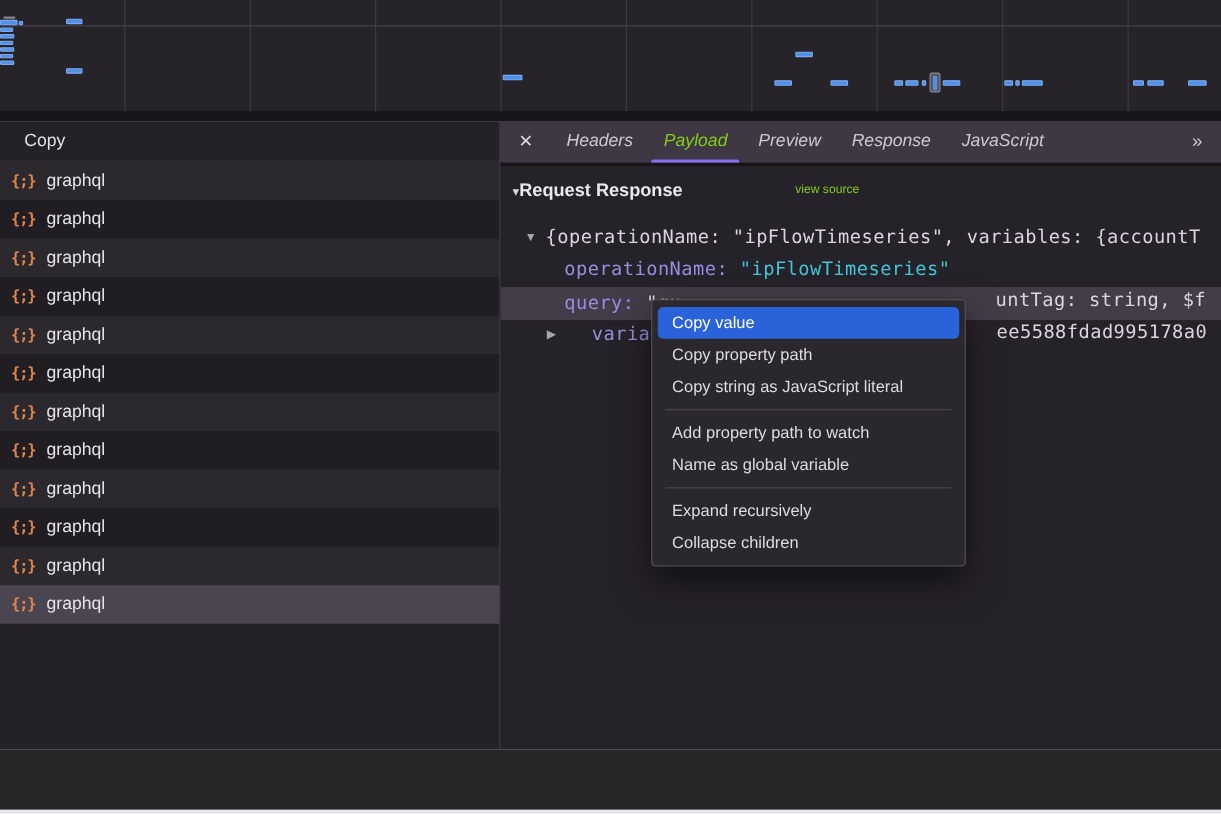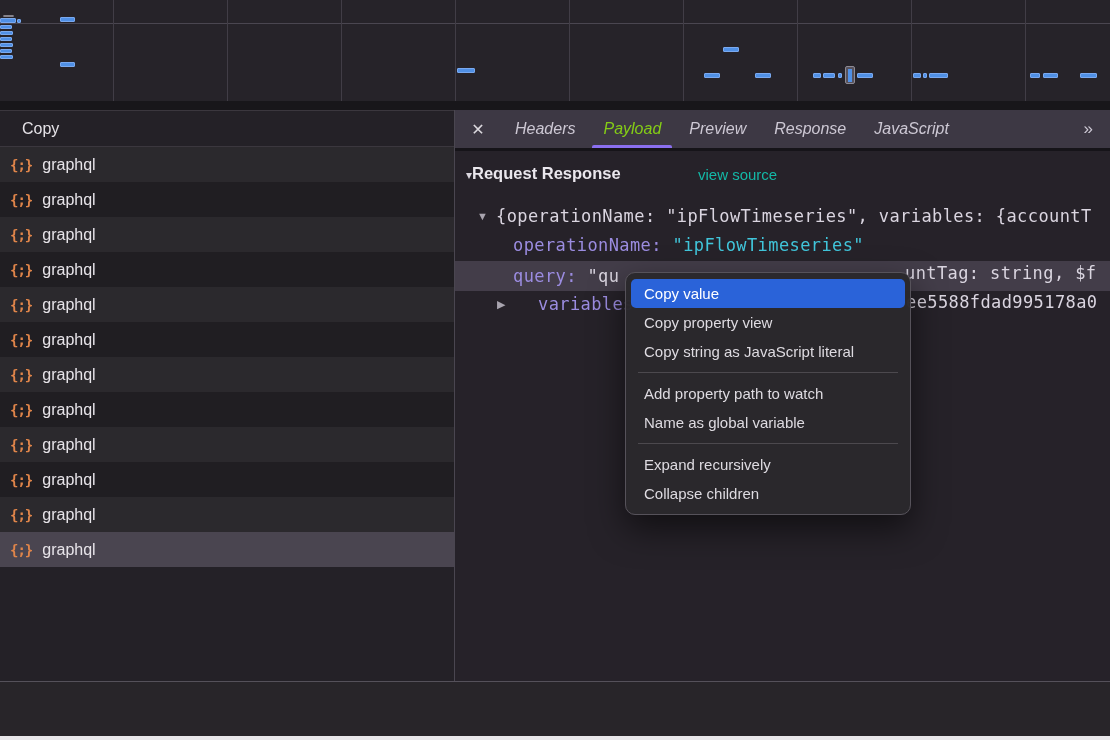--- a/index.html
+++ b/index.html
@@ -48,21 +48,21 @@
   .tab-overflow { margin-left:auto; padding:0 20px; display:flex; align-items:center;
                   color:#cdc8d4; font-size:17px; letter-spacing:-3px; }
   #tabbar-gap { position:absolute; left:455px; top:148px; width:655px; height:3px; background:#161419; }
 
   
   #payload { position:absolute; left:455px; top:151px; width:655px; height:530px;
              background:#262229; overflow:hidden; }
   .section-head { position:absolute; top:13px; left:11px; font-weight:bold; font-size:16.5px;
                   color:#eae7ed; white-space:nowrap; }
   .section-head .tri { font-size:12px; color:#d9d6dd; font-weight:normal; }
-  .view-source { position:absolute; top:15px; left:243px; font-size:15px; color:#14b8a6; white-space:nowrap; }
+  .view-source { position:absolute; top:15px; left:268px; font-size:11px; color:#84cc16; white-space:nowrap; }
 
   .mono { font-family:"DejaVu Sans Mono", monospace; font-size:17px; letter-spacing:0.4px; white-space:nowrap; }
   .k { color:#9b8ce0; }
   .s { color:#41c5da; }
   .w { color:#dad5e0; }
   .tri-s { color:#a8a4ae; font-size:11px; font-family:"Liberation Sans",sans-serif; }
 
   .tree-row { position:absolute; left:0; width:655px; height:27px; line-height:27px; }
   #row-preview   { top:52px; }
   #row-opname    { top:81px; }
@@ -77,22 +77,22 @@
   .frag { position:absolute; }
   #frag-query     { left:450px; top:112px; }
   #frag-variables { left:451px; top:141px; }
 
   
   #bottom-line  { position:absolute; left:0; top:681px; width:1110px; height:1px; background:#55515a; }
   #footer-area  { position:absolute; left:0; top:682px; width:1110px; height:54px; background:#282529; }
   #bottom-strip { position:absolute; left:0; top:736px; width:1110px; height:4px; background:#e9e7ea; }
 
   
-  #context-menu { position:absolute; left:625px; top:272px; width:286px; box-sizing:border-box;
-                  background:rgba(43,41,45,0.98); border:1px solid #56525a; border-radius:10px;
+  #context-menu { position:absolute; left:592px; top:272px; width:286px; box-sizing:border-box;
+                  background:rgba(43,41,45,0.98); border:1px solid #56525a; border-radius:4px;
                   padding:6px 5px; box-shadow:0 14px 34px rgba(0,0,0,0.55); z-index:50; }
   .ctx-item { height:29px; line-height:29px; padding:0 13px; border-radius:5px;
               font-size:15px; color:#dedbe1; white-space:nowrap; }
   .ctx-item.hl { background:#2a63d9; color:#ffffff; }
   .ctx-sep { height:1px; background:#4c494e; margin:6px 7px; }
 </style>
 </head>
 <body>
 
 <div id="stage">
@@ -230,21 +230,21 @@
     <span class="frag mono w" id="frag-query">untTag: string, $f</span>
     <span class="frag mono w" id="frag-variables">ee5588fdad995178a0</span>
   </div>
 
   <div id="bottom-line"></div>
   <div id="footer-area"></div>
   <div id="bottom-strip"></div>
 
   <div id="context-menu">
       <div class="ctx-item hl">Copy value</div>
-      <div class="ctx-item">Copy property view</div>
+      <div class="ctx-item">Copy property path</div>
       <div class="ctx-item">Copy string as JavaScript literal</div>
       <div class="ctx-sep"></div>
       <div class="ctx-item">Add property path to watch</div>
       <div class="ctx-item">Name as global variable</div>
       <div class="ctx-sep"></div>
       <div class="ctx-item">Expand recursively</div>
       <div class="ctx-item">Collapse children</div>
     </div>
 
 </div>

